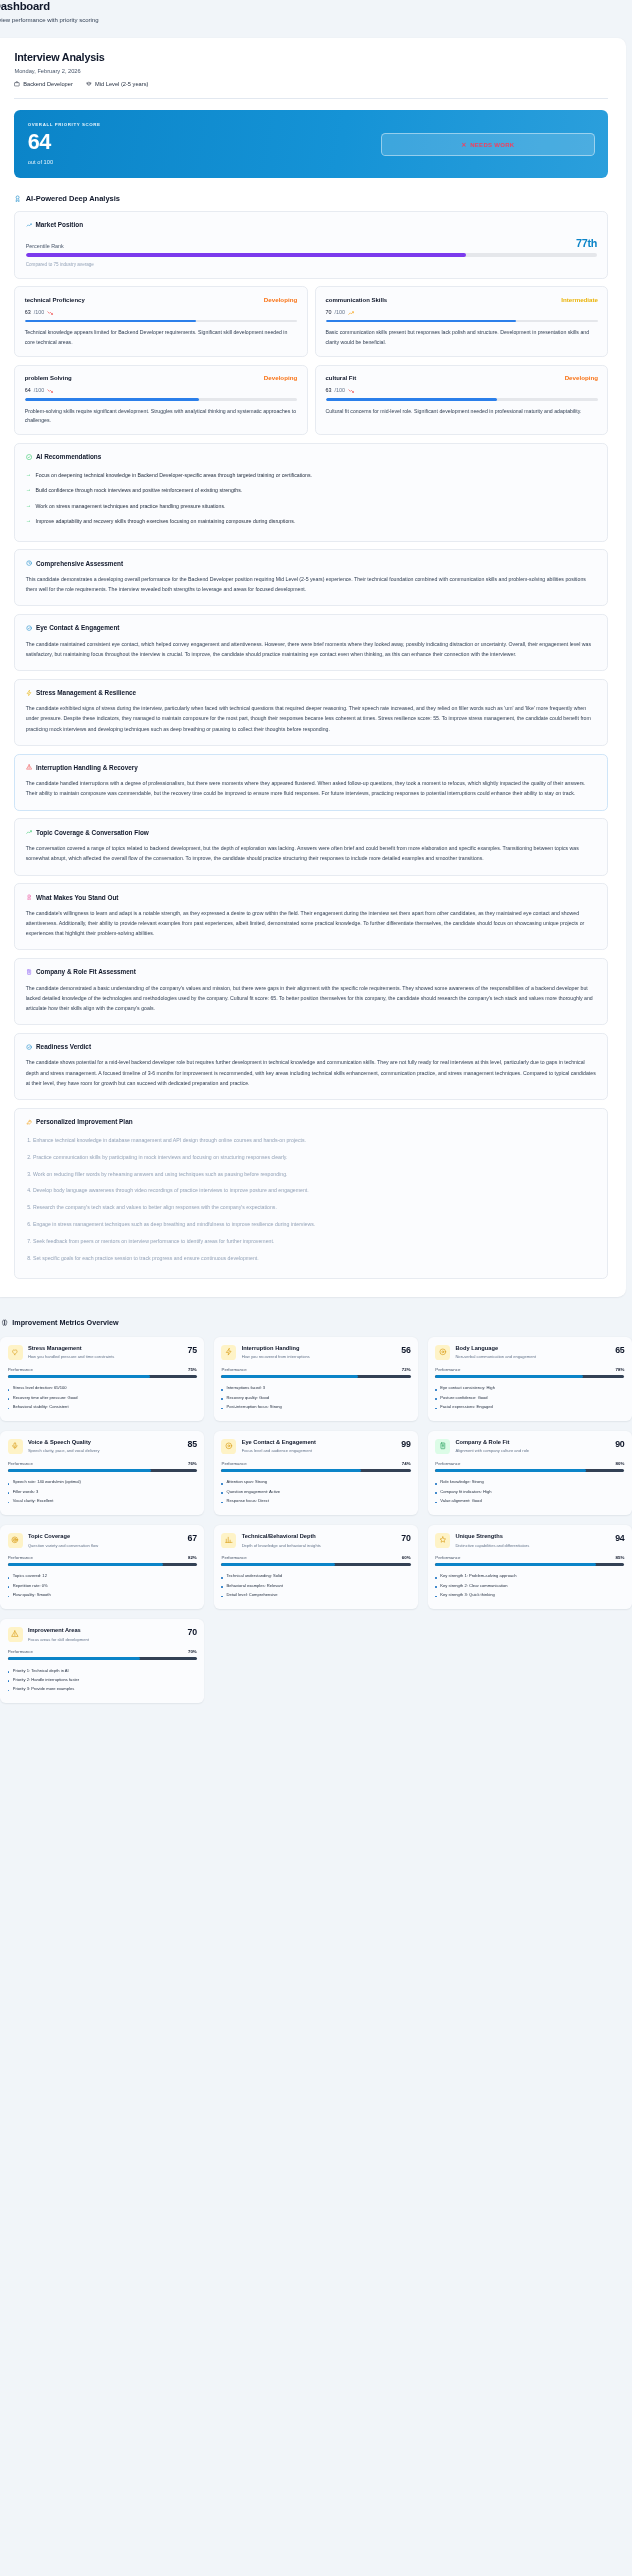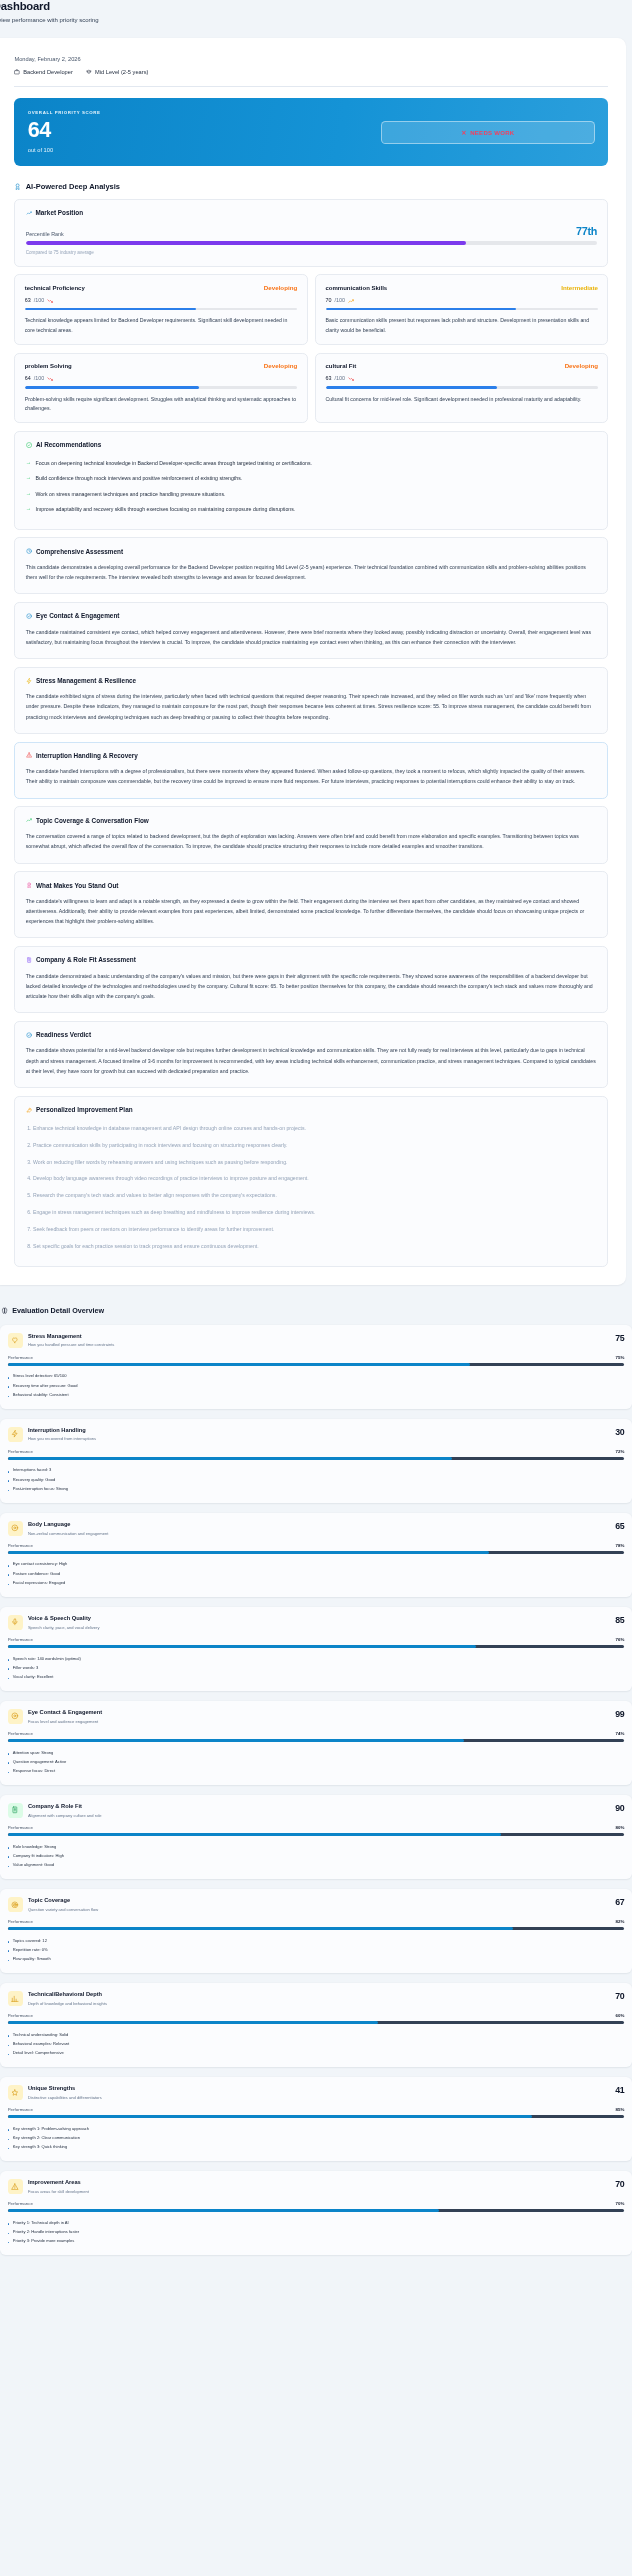--- a/index.html
+++ b/index.html
@@ -138,21 +138,21 @@
     padding: 3.6px 0 3.6px 0; padding-left: 1.5px; text-indent: 0;
   }
 
   
   .metrics-head {
     display: flex; align-items: center; gap: 4.1px;
     margin: 21.6px 0 0 1px; font-size: 7.2px; font-weight: 700; color: #0f172a;
   }
   .metrics-head svg { width: 7.2px; height: 7.2px; flex: none; }
   .metrics-grid {
-    display: grid; grid-template-columns: repeat(1, 1fr);
+    display: grid; grid-template-columns: repeat(3, 1fr);
     gap: 9.3px; margin-top: 9.3px;
   }
   .metric-card {
     background: #fbfcfe; border-radius: 5.7px;
     box-shadow: 0 0.5px 1.5px rgba(15,23,42,.07);
     padding: 8.2px 7.7px 9.3px 7.7px;
   }
   .metric-top { display: flex; gap: 5.2px; align-items: flex-start; }
   .metric-icon {
     width: 15px; height: 15px; border-radius: 3.6px;
@@ -181,20 +181,21 @@
 
 <div class="page">
 
   <div class="top-header">
     <div class="top-title">Dashboard</div>
     <div class="top-sub">erview performance with priority scoring</div>
   </div>
 
   <div class="main-card">
 
+    <div class="analysis-title">Interview Analysis</div>
     <div class="analysis-date">Monday, February 2, 2026</div>
 
     <div class="meta-row">
       <div class="meta-item">
         <svg viewBox="0 0 24 24" fill="none" stroke="#0f172a" stroke-width="2">
           <rect x="2" y="7" width="20" height="14" rx="2"></rect>
             <path d="M8 7V5a2 2 0 0 1 2-2h4a2 2 0 0 1 2 2v2"></path>
         </svg>
         <span>Backend Developer</span>
       </div>
@@ -454,21 +455,21 @@
         </div>
     </div>
 
   </div>
 
   <div class="metrics-head">
     <svg viewBox="0 0 24 24" fill="none" stroke="#0f172a" stroke-width="1.8">
       <path d="M9.5 3A2.5 2.5 0 0 0 7 5.5v.2A2.5 2.5 0 0 0 5 8.2a2.5 2.5 0 0 0 .5 1.5A2.5 2.5 0 0 0 5 12a2.5 2.5 0 0 0 1 2 2.5 2.5 0 0 0 .5 3.5A2.5 2.5 0 0 0 9.5 21 2.5 2.5 0 0 0 12 18.5v-13A2.5 2.5 0 0 0 9.5 3Z"></path>
       <path d="M14.5 3A2.5 2.5 0 0 1 17 5.5v.2a2.5 2.5 0 0 1 2 2.5 2.5 2.5 0 0 1-.5 1.5A2.5 2.5 0 0 1 19 12a2.5 2.5 0 0 1-1 2 2.5 2.5 0 0 1-.5 3.5A2.5 2.5 0 0 1 14.5 21 2.5 2.5 0 0 1 12 18.5v-13A2.5 2.5 0 0 1 14.5 3Z"></path>
     </svg>
-    <span>Evaluation Detail Overview</span>
+    <span>Improvement Metrics Overview</span>
   </div>
   <div class="metrics-grid" id="metrics-grid">
       <div class="metric-card">
         <div class="metric-top">
           <span class="metric-icon yellow">
             <svg viewBox="0 0 24 24" fill="none" stroke="currentColor" stroke-width="2" stroke-linecap="round" stroke-linejoin="round">
               <path d="M12 20s-7-4.6-7-9.3A4 4 0 0 1 12 7.6 4 4 0 0 1 19 10.7C19 15.4 12 20 12 20Z"></path>
             </svg>
           </span>
           <span class="metric-titles">
@@ -503,21 +504,21 @@
         <div class="metric-top">
           <span class="metric-icon yellow">
             <svg viewBox="0 0 24 24" fill="none" stroke="currentColor" stroke-width="2" stroke-linecap="round" stroke-linejoin="round">
               <path d="M13 2 4 14h7l-1 8 9-12h-7l1-8Z"></path>
             </svg>
           </span>
           <span class="metric-titles">
             <span class="metric-name" style="display:block">Interruption Handling</span>
             <span class="metric-sub" style="display:block">How you recovered from interruptions</span>
           </span>
-          <span class="metric-score">30</span>
+          <span class="metric-score">56</span>
         </div>
         <div class="metric-perf-row">
           <span class="metric-perf-label">Performance</span>
           <span class="metric-perf-val">72%</span>
         </div>
         <div class="metric-bar">
           <div class="metric-fill" style="width:72%"></div>
         </div>
         <div class="metric-facts">
           <div class="metric-fact">
@@ -758,21 +759,21 @@
         <div class="metric-top">
           <span class="metric-icon yellow">
             <svg viewBox="0 0 24 24" fill="none" stroke="currentColor" stroke-width="2" stroke-linecap="round" stroke-linejoin="round">
               <path d="m12 3 2.6 5.6 6.1.7-4.5 4.2 1.2 6-5.4-3-5.4 3 1.2-6L3.3 9.3l6.1-.7L12 3Z"></path>
             </svg>
           </span>
           <span class="metric-titles">
             <span class="metric-name" style="display:block">Unique Strengths</span>
             <span class="metric-sub" style="display:block">Distinctive capabilities and differentiators</span>
           </span>
-          <span class="metric-score">41</span>
+          <span class="metric-score">94</span>
         </div>
         <div class="metric-perf-row">
           <span class="metric-perf-label">Performance</span>
           <span class="metric-perf-val">85%</span>
         </div>
         <div class="metric-bar">
           <div class="metric-fill" style="width:85%"></div>
         </div>
         <div class="metric-facts">
           <div class="metric-fact">

